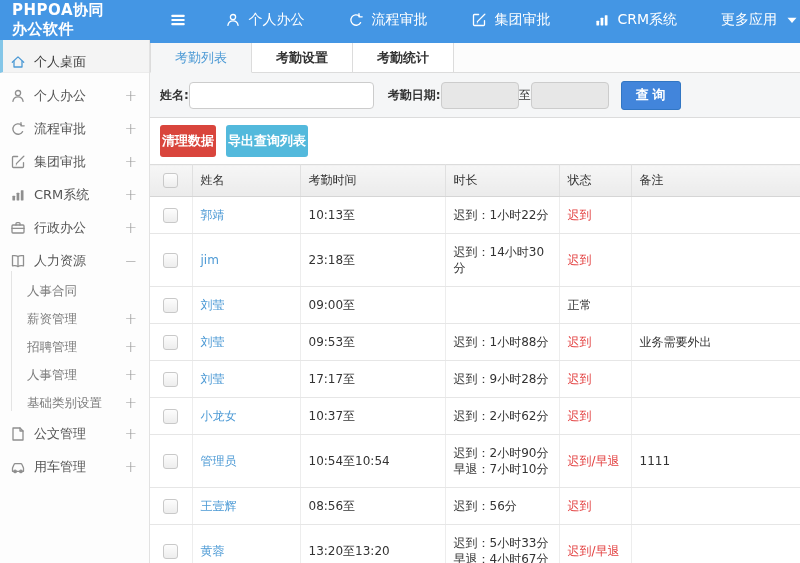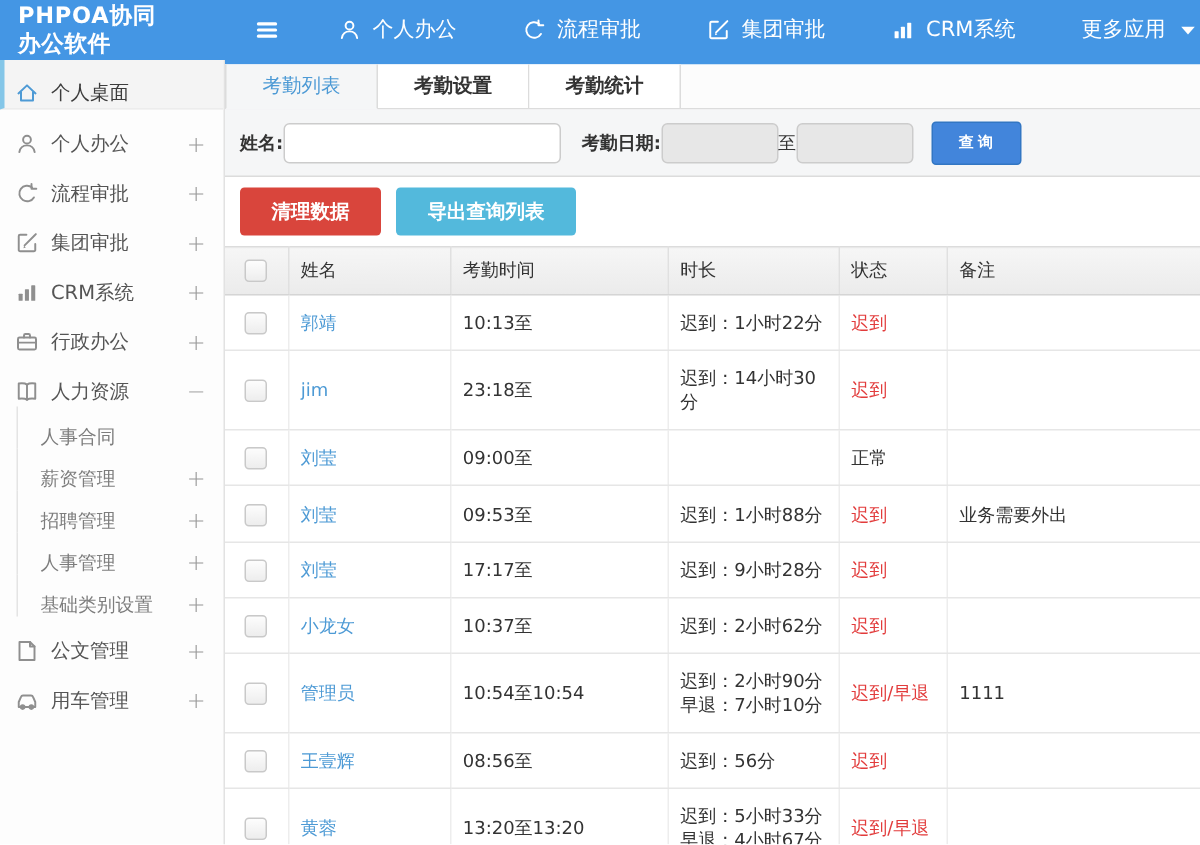--- a/index.html
+++ b/index.html
@@ -41,24 +41,24 @@
   .tab:first-child{ border-left:none; }
   .tab.active{ background:#f5f6f7; color:var(--accent_blue); font-weight:normal; border-left:1px solid #dcdcdc; margin-bottom:-1px; border-bottom:1px solid #f5f6f7; }
   .searchbar{ height:45px; background:#f5f6f7; border-bottom:1px solid #dcdcdc; display:flex;
     align-items:center; padding:0 10px; gap:0; font-size:12px; color:#333; }
   .searchbar label{ font-weight:bold; }
   .inp{ height:27px; border:1px solid #ccc; border-radius:4px; background:#fff; padding:0 6px; font-size:12px; }
   .inp.name{ width:185px; }
   .inp.date{ width:78px; background:#e7e7e7; }
   .lbl-date{ margin-left:14px; }
   .btn-query{ margin-left:12px; width:60px; height:29px; background:var(--button_blue); border:1px solid #3276c3;
-    border-radius:3px; color:#fff; font-size:10px; font-weight:bold; cursor:pointer; }
+    border-radius:3px; color:#fff; font-size:13px; font-weight:bold; cursor:pointer; }
   .toolbar{ padding:7px 10px; display:flex; gap:10px; background:#fff; }
   .btn-act{ border:none; border-radius:3px; color:#fff; font-size:13px; font-weight:bold;
-    padding:7px 21px; cursor:pointer; }
+    padding:7px 2px; cursor:pointer; }
   .btn-danger{ background:var(--danger_red); }
   .btn-export{ background:var(--export_teal); }
   
   .tablewrap{ flex:1; overflow:hidden; }
   table{ width:100%; border-collapse:collapse; table-layout:fixed; font-size:12px; color:#333; }
   col.c-chk{width:42px;} col.c-name{width:108px;} col.c-time{width:145px;}
   col.c-dur{width:114px;} col.c-status{width:72px;} col.c-note{width:auto;}
   thead th{ background:linear-gradient(#f6f6f6,#ebebeb); text-align:left; font-weight:normal;
     padding:7px 8px; border-top:1px solid #dcdcdc; border-bottom:1px solid #d5d5d5;
     border-right:1px solid #e0e0e0; }

